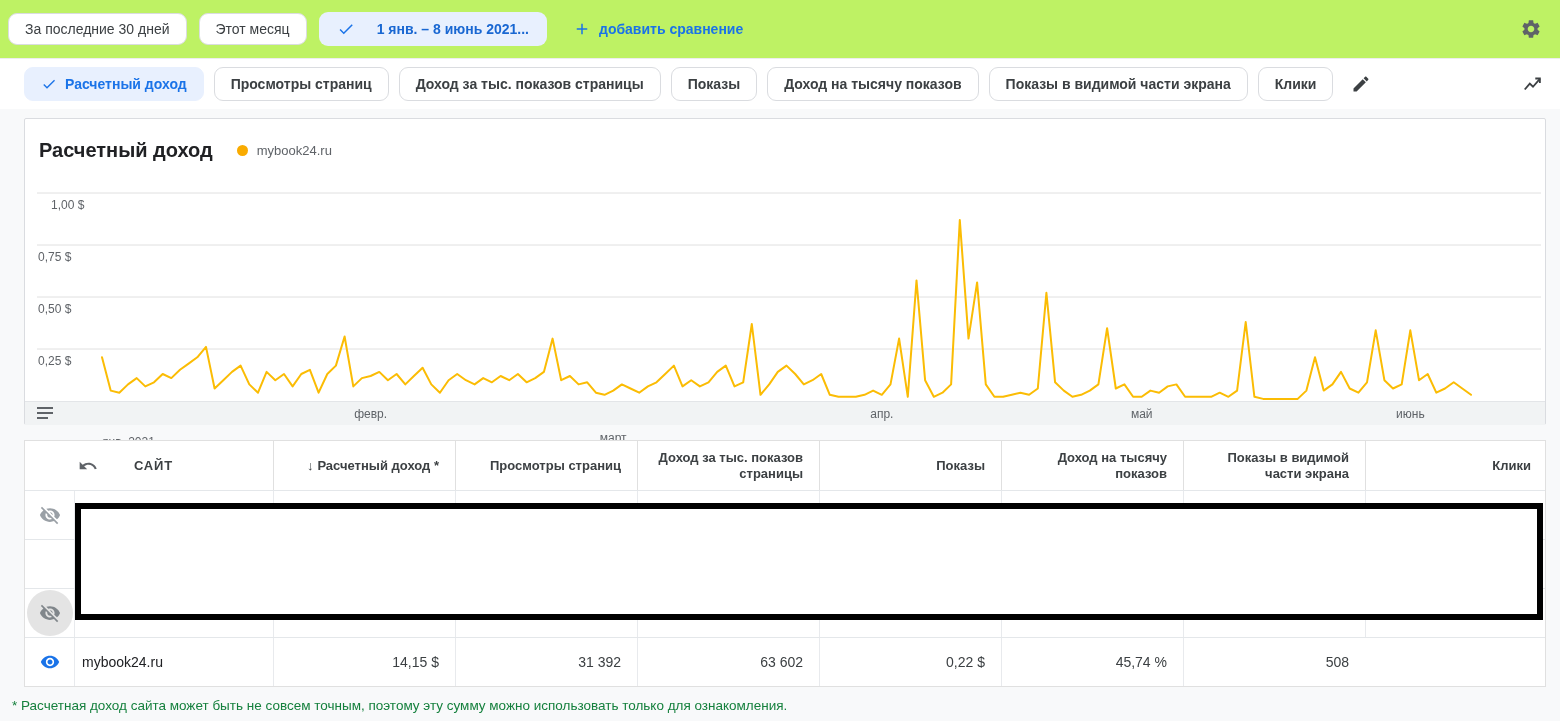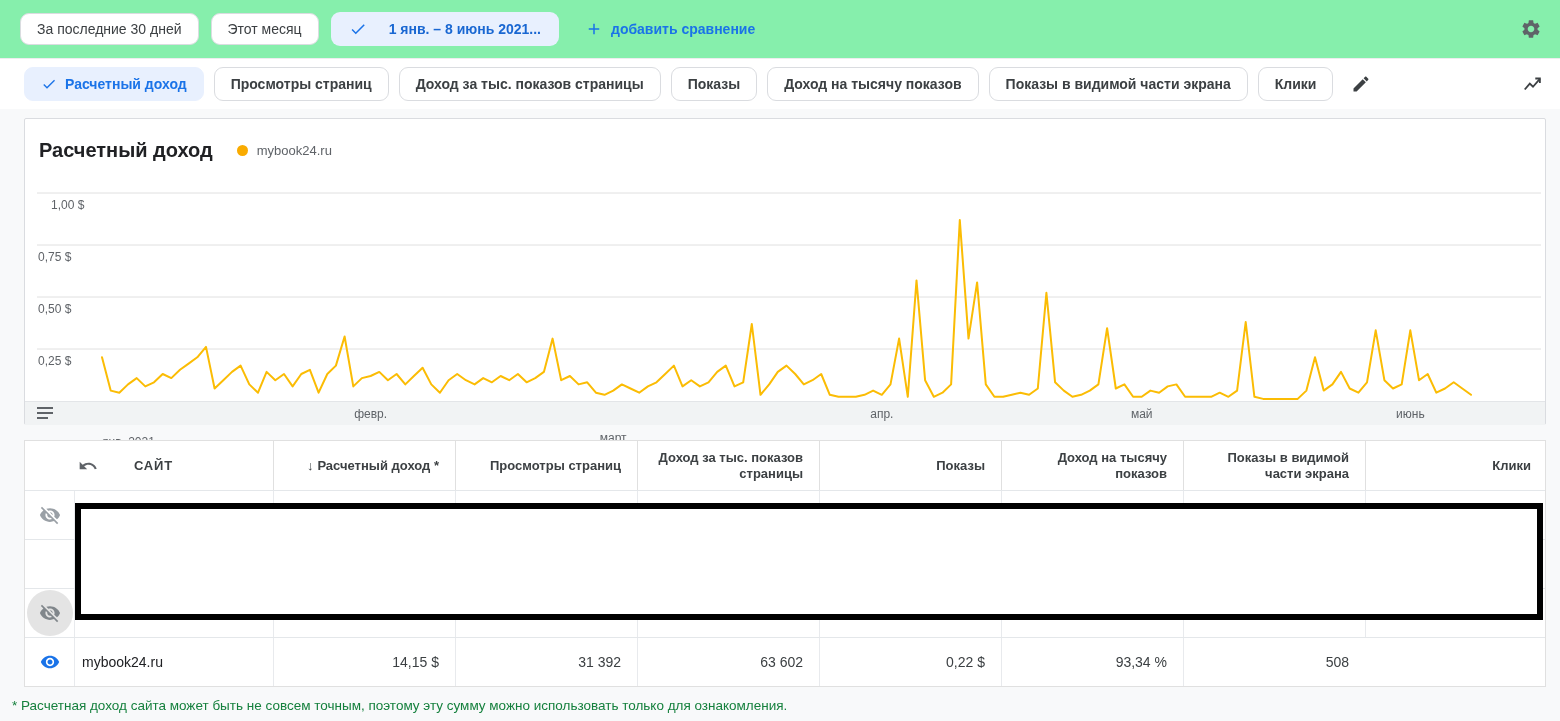--- a/index.html
+++ b/index.html
@@ -7,21 +7,21 @@
     width:1560px;height:721px;position:relative;overflow:hidden;
     background:#ffffff;
     font-family:"Liberation Sans","DejaVu Sans",sans-serif;
     color:#3c4043;
   }
   button{font-family:inherit;background:none;border:none;padding:0;cursor:pointer;}
 
   
   .topbar{
     height:58px;display:flex;align-items:center;gap:12px;
-    padding-left:20px;background:#86efac;border-bottom:1px solid #ededef;
+    padding-left:8px;background:#bef264;border-bottom:1px solid #ededef;
   }
   .preset-btn{
     height:32px;padding:0 16px;border:1px solid #dadce0;border-radius:9px;
     font-size:14px;color:#3c4043;background:#fff;display:flex;align-items:center;
   }
   .date-chip{
     height:34px;padding:0 18px;border-radius:9px;background:#e8f0fe;
     display:flex;align-items:center;gap:22px;font-size:14px;font-weight:bold;color:#1967d2;
     min-width:180px;
   }
@@ -290,21 +290,21 @@
             <path d="M12 4.5C7 4.5 2.73 7.61 1 12c1.73 4.39 6 7.5 11 7.5s9.27-3.11 11-7.5c-1.73-4.39-6-7.5-11-7.5zM12 17c-2.76 0-5-2.24-5-5s2.24-5 5-5 5 2.24 5 5-2.24 5-5 5zm0-8c-1.66 0-3 1.34-3 3s1.34 3 3 3 3-1.34 3-3-1.34-3-3-3z"></path>
           </svg>
       </div>
       <div class="cell">
         <span class="site-name">mybook24.ru</span>
       </div>
       <div class="cell num">14,15 $</div>
       <div class="cell num">31 392</div>
       <div class="cell num">63 602</div>
       <div class="cell num">0,22 $</div>
-      <div class="cell num">93,34 %</div>
+      <div class="cell num">45,74 %</div>
       <div class="cell num">508</div>
     </div>
   </div>
 
   <div class="footnote">* Расчетная доход сайта может быть не совсем точным, поэтому эту сумму можно использовать только для ознакомления.</div>
 </div>
 
 <div class="redaction"></div>
 
 </body></html>

